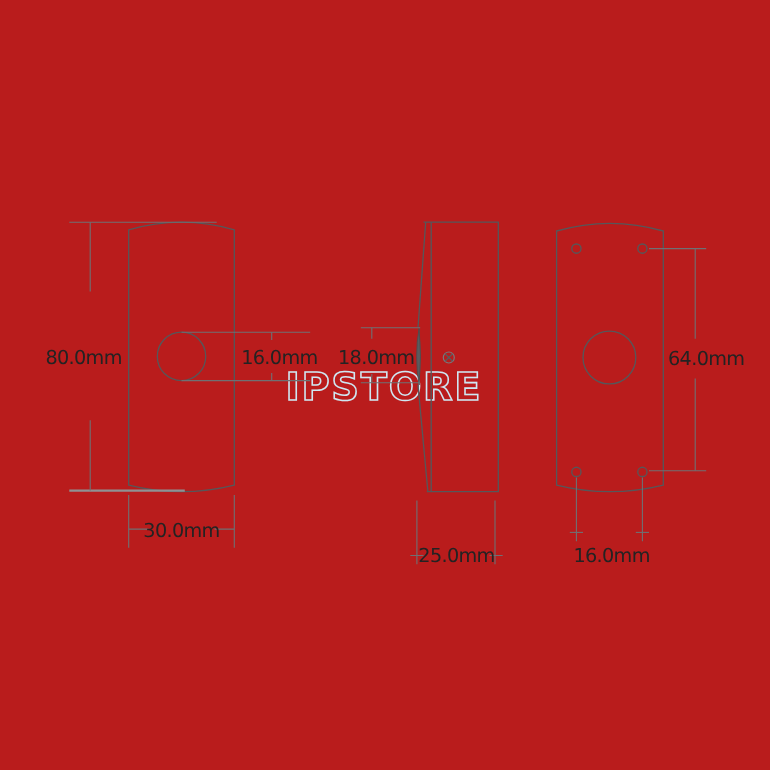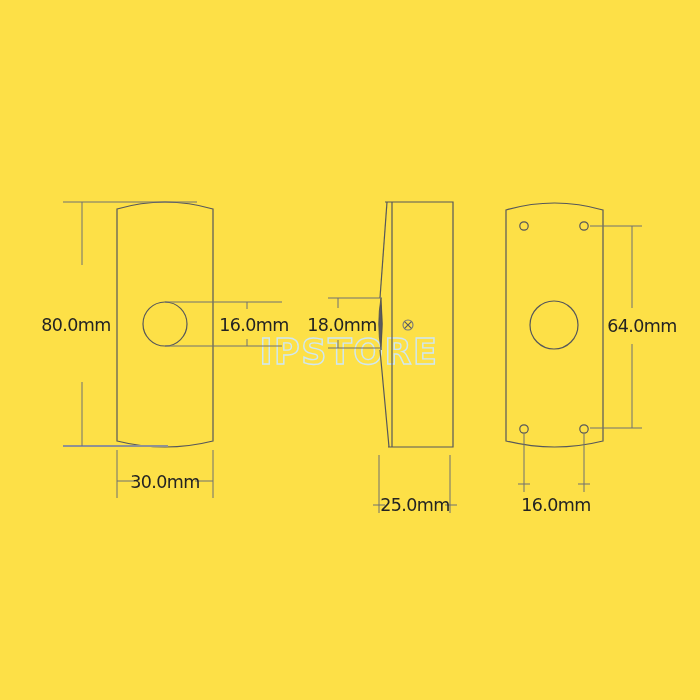--- a/index.html
+++ b/index.html
@@ -8,21 +8,21 @@
     background: #ffffff;
     width: 700px;
     height: 700px;
     overflow: hidden;
     font-family: "DejaVu Sans", sans-serif;
   }
   .canvas-wrap {
     position: relative;
     width: 700px;
     height: 700px;
-    background: #fde047;
+    background: #b91c1c;
   }
   svg text.dim-label {
     font-family: "DejaVu Sans", sans-serif;
     font-size: 17.5px;
     letter-spacing: -0.6px;
     fill: #232323;
     stroke: none;
   }
   svg text.watermark-text {
     font-family: "DejaVu Sans", sans-serif;

